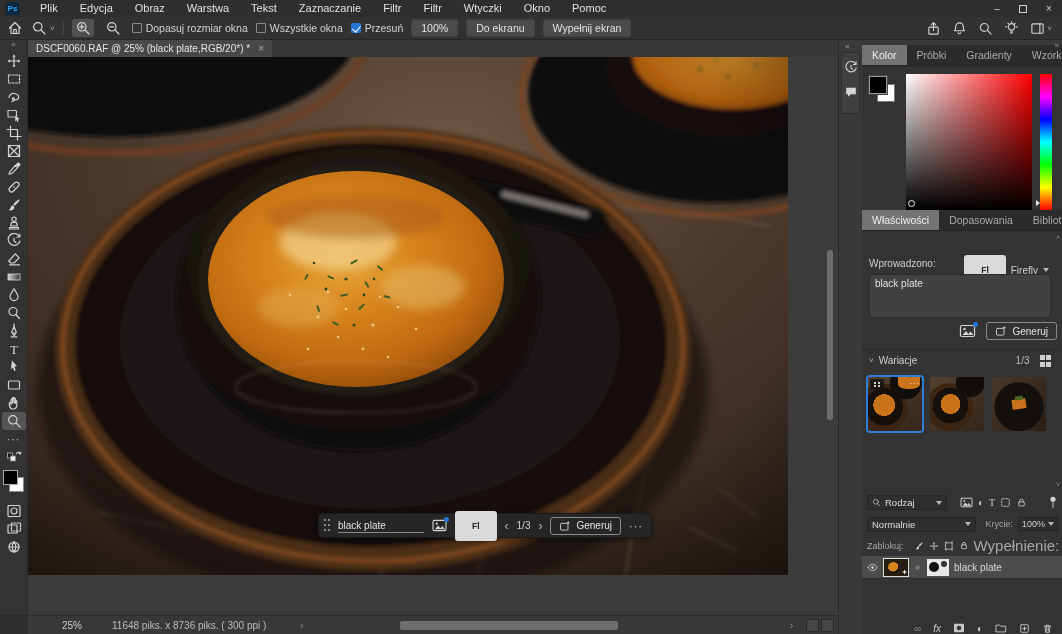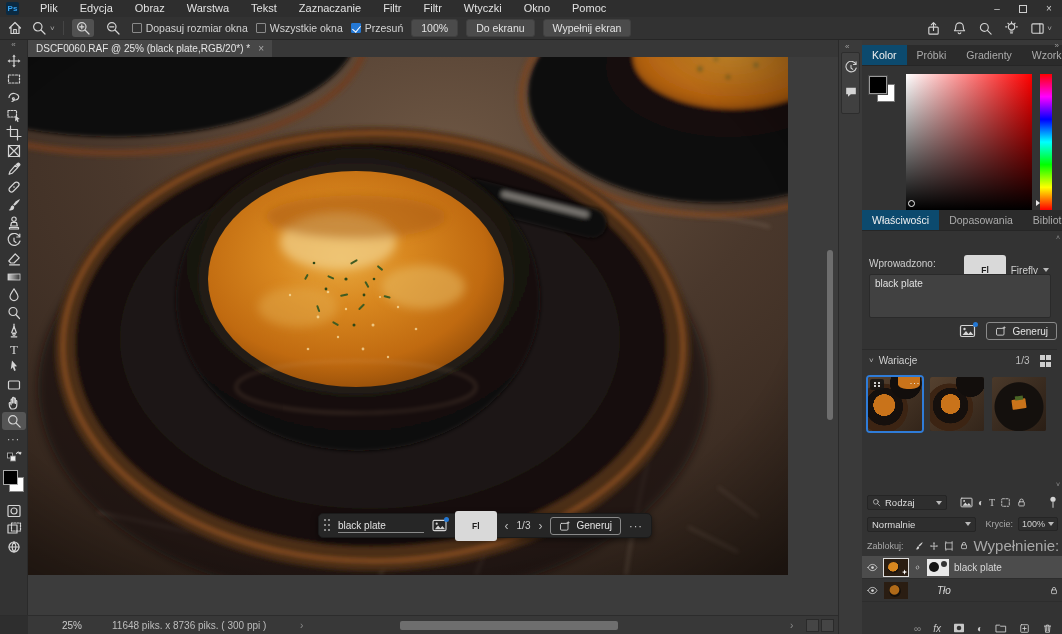--- a/index.html
+++ b/index.html
@@ -82,21 +82,21 @@
   
   #dock { left:838px; top:40px; width:224px; height:594px; background:#383838; border-left:1px solid #2a2a2a; }
   #dockstrip { position:absolute; left:0; top:0; width:23px; height:594px; background:#3a3a3a; }
   .strip-box { position:absolute; left:2px; top:12px; width:19px; height:62px; background:#404040; border:1px solid #2d2d2d; border-radius:2px;
     display:flex; flex-direction:column; align-items:center; gap:10px; padding-top:8px; }
   .collapse { position:absolute; font-size:8px; color:#9f9f9f; top:2px; }
 
   .panel { position:absolute; left:23px; width:201px; background:#333333; }
   .ptabs { height:21px; background:#2b2b2b; display:flex; align-items:stretch; font-size:10.5px; border-bottom:1px solid #262626; }
   .ptab { padding:0 10px; display:flex; align-items:center; color:#ababab; }
-  .ptab.act { background:#0c4a6e; color:#f0f0f0; }
+  .ptab.act { background:#737373; color:#f0f0f0; }
   .pmenu { margin-left:auto; padding-right:6px; display:flex; align-items:center; color:#bdbdbd; font-size:11px; }
 
   
   .fgbg { position:absolute; left:7px; top:31px; }
   .fgbg .bgw { position:absolute; left:8px; top:8px; width:18px; height:18px; background:#ffffff; border:1px solid #777; }
   .fgbg .fgb { position:absolute; left:0; top:0; width:18px; height:18px; background:#000000; border:1px solid #999; outline:1px solid #444; }
   .satsq { position:absolute; left:44px; top:29px; width:126px; height:136px;
     background: linear-gradient(to bottom, rgba(0,0,0,0), #000), linear-gradient(to right, #fff, #f00); }
   .satsq .cur { position:absolute; left:2px; bottom:3px; width:7px; height:7px; border:1px solid #eee; border-radius:50%; }
   .huestrip { position:absolute; left:178px; top:29px; width:12px; height:136px;
@@ -793,38 +793,20 @@
         </div>
         <svg width="9" height="9" viewBox="0 0 16 16">
             <path class="stk" d="M6.5 10.5a3 3 0 0 1 0-4.2l1.2-1.2M9.5 5.5a3 3 0 0 1 0 4.2l-1.2 1.2"></path>
           </svg>
         <div class="l-mask">
           <div style="position:absolute;left:2px;top:3px;width:10px;height:10px;border-radius:50%;background:#111"></div>
           <div style="position:absolute;right:2px;top:2px;width:6px;height:6px;border-radius:50%;background:#333"></div>
         </div>
         <span>black plate</span>
       </div>
-      <div class="layer-row">
-        <span>
-            <svg width="13" height="11" viewBox="0 0 16 16">
-              <path class="stk" d="M1.5 8C3 5 5.3 3.5 8 3.5S13 5 14.5 8C13 11 10.7 12.5 8 12.5S3 11 1.5 8z"></path>
-              <circle class="fil" cx="8" cy="8" r="2"></circle>
-            </svg>
-          </span>
-        <div class="l-thumb">
-          <div class="soup-mini" style="left:5px;top:3px;width:12px;height:12px;background:radial-gradient(circle at 45% 40%, #b06a18 45%, #15100b 55%)"></div>
-        </div>
-        <span class="italic" style="margin-left:24px">Tło</span>
-        <span style="margin-left:auto">
-            <svg width="10" height="11" viewBox="0 0 16 16">
-              <rect class="stk" x="4" y="7" width="8" height="6" rx="1"></rect>
-              <path class="stk" d="M5.5 7V5.5a2.5 2.5 0 0 1 5 0V7"></path>
-            </svg>
-          </span>
-      </div>
       <div class="bottom-icons">
         <span style="color:#8a8a8a">∞</span>
         <span class="italic" style="font-size:10px">fx</span>
         <span>
             <svg width="12" height="10" viewBox="0 0 16 14">
               <rect x="1" y="1" width="14" height="12" rx="1" fill="#c7c7c7"></rect>
               <circle cx="8" cy="7" r="3.2" fill="#333"></circle>
             </svg>
           </span>
         <span>◐</span>

